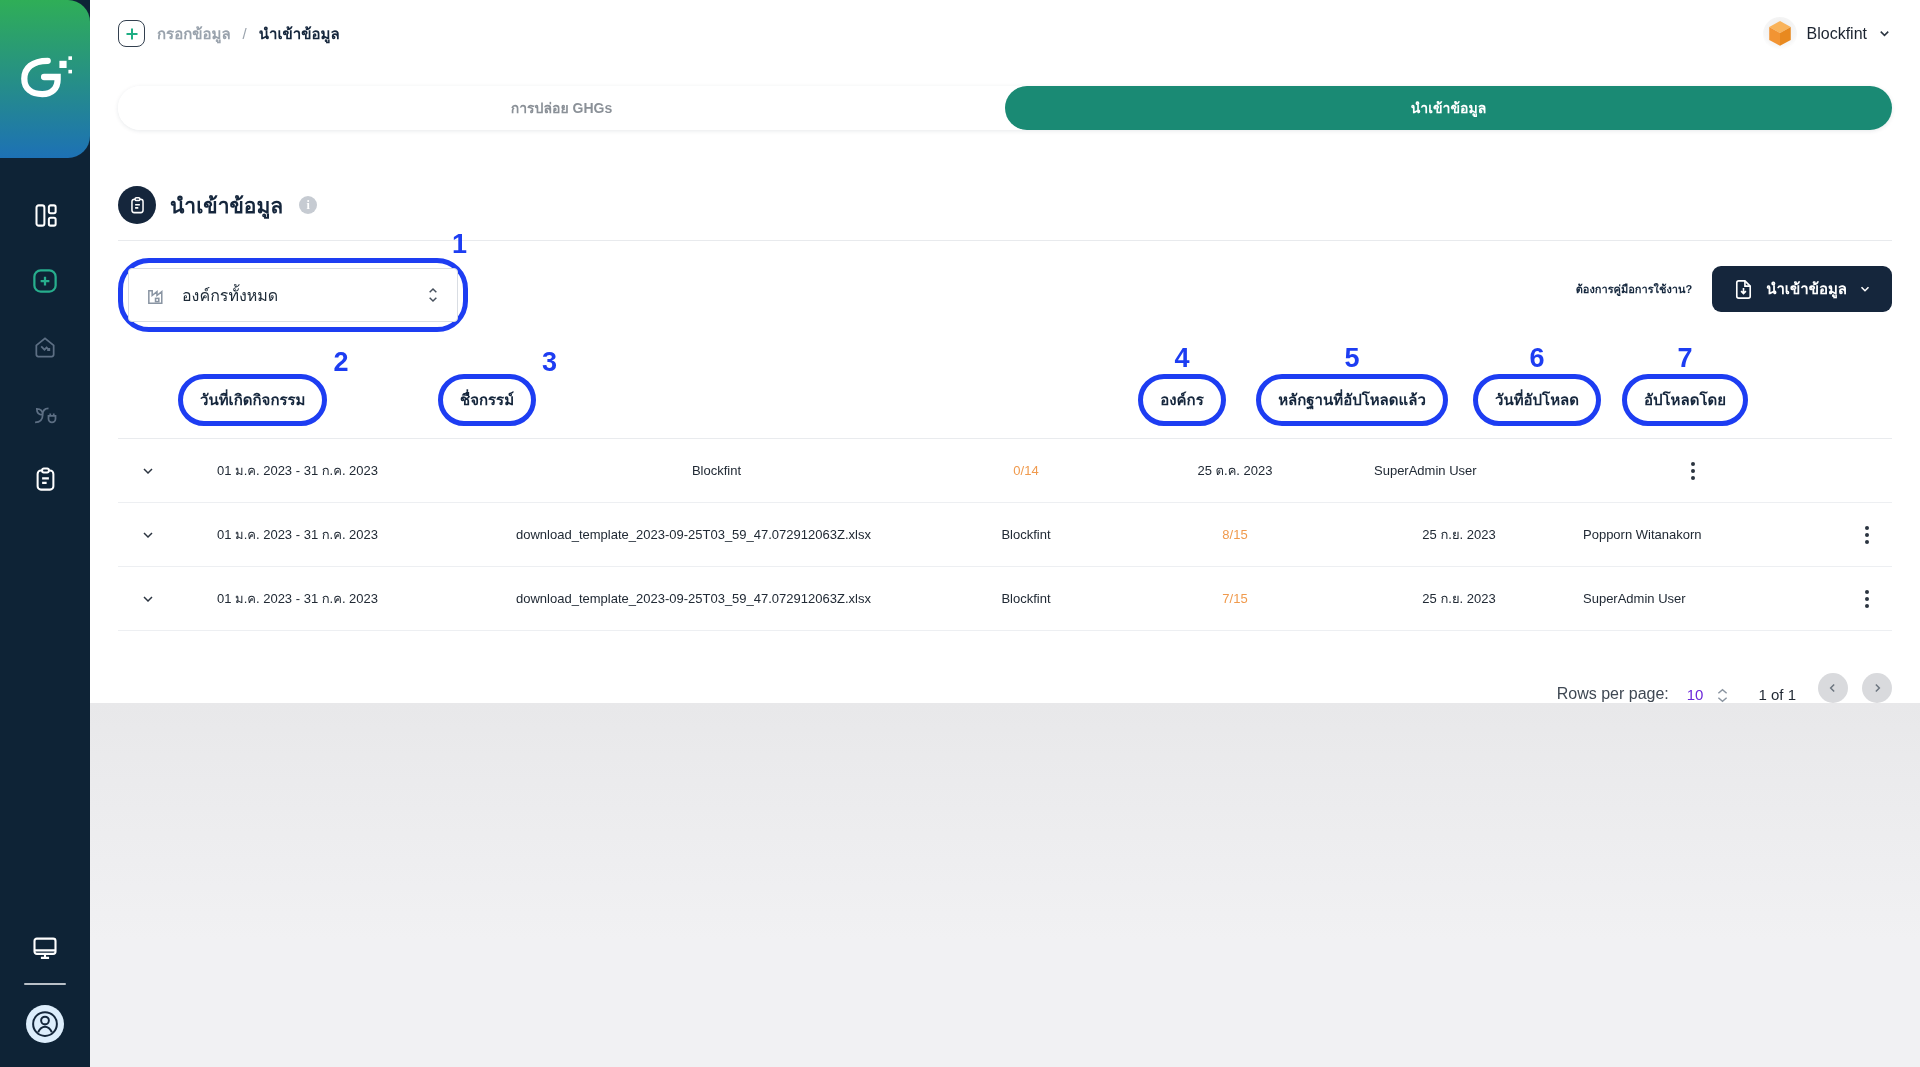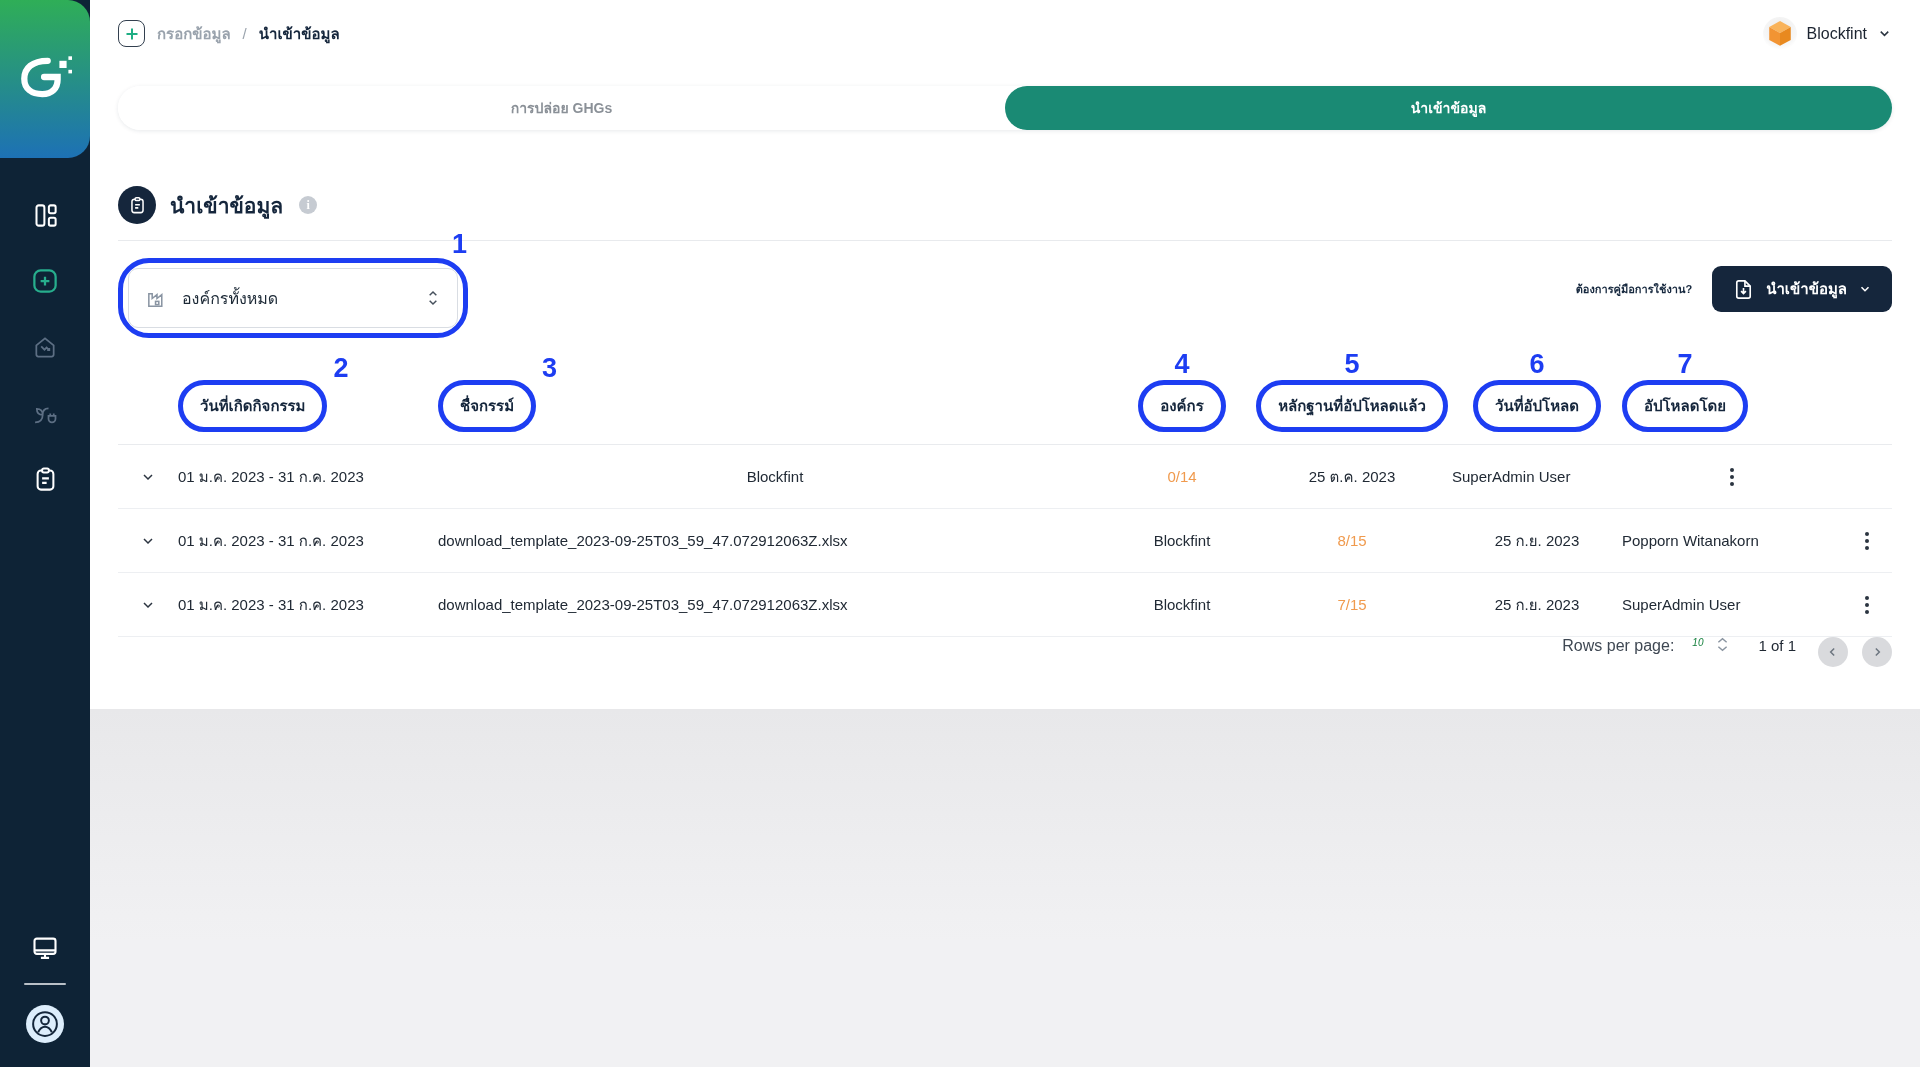--- a/index.html
+++ b/index.html
@@ -56,50 +56,50 @@
     font-size:12px; font-weight:bold; display:flex; align-items:center; justify-content:center;
     font-family:"Liberation Serif","DejaVu Serif",serif; margin-left:2px; }
   .section-divider { margin-top:16px; height:1px; background:#e8eaed; }
 
   .controls-row { margin-top:17px; display:flex; align-items:flex-start; justify-content:space-between; }
   .ann-ring { border:5px solid #1d3df2; border-radius:31px; padding:5px; position:relative; }
   .ann-num { position:absolute; color:#1d3df2; font-size:27px; font-weight:bold; line-height:1; }
   .num-tr { top:-30px; right:-26px; }
   .num-top { top:-34px; left:50%; transform:translateX(-50%); }
   .ring-num { top:-32px; right:-4px; }
-  .org-select { width:330px; height:60px; background:#fff; border:1px solid #d9dde3; border-radius:10px;
+  .org-select { width:330px; height:54px; background:#fff; border:1px solid #d9dde3; border-radius:4px;
     display:flex; align-items:center; gap:14px; padding:0 16px; cursor:pointer; }
   .org-select-label { font-size:16px; color:#1c2936; flex:1; }
 
   .right-controls { display:flex; align-items:center; gap:20px; margin-top:8px; }
   .help-text { font-size:11px; font-weight:bold; color:#16283e; cursor:pointer; }
   .import-btn { height:46px; background:#15263c; border:none; border-radius:9px; color:#fff;
     display:flex; align-items:center; gap:11px; padding:0 20px; font-size:15px; font-weight:bold; cursor:pointer;
     font-family:inherit; }
 
   
   .grid-row { display:grid; grid-template-columns:60px 260px 1fr 140px 200px 170px 220px 50px;
     align-items:center; }
   .thead { padding-top:42px; padding-bottom:0; border-bottom:1px solid #e9ebee; align-items:flex-end; }
   .th { font-size:15px; font-weight:bold; color:#15263c; display:flex; justify-content:flex-start; padding-bottom:12px; }
   .th-center { justify-content:center; }
   .hdr-ann { position:relative; border:5px solid #1d3df2; border-radius:999px; padding:9px 17px;
     display:inline-flex; align-items:center; justify-content:center; white-space:nowrap; }
-  .tr { height:64px; border-bottom:1px solid #edeff2; font-size:15px; color:#212a35; }
+  .tr { height:64px; border-bottom:1px solid #edeff2; font-size:13px; color:#212a35;gap:39px; }
   .tr:last-of-type { border-bottom:1px solid #e9ebee; }
   .td-center { text-align:center; }
   .td-orange { color:#f09a4d; }
   .expander { display:flex; align-items:center; justify-content:center; cursor:pointer; }
   .kebab { display:flex; flex-direction:column; gap:3px; align-items:center; justify-content:center; cursor:pointer; padding:6px; }
   .kebab i { width:4px; height:4px; border-radius:50%; background:#2b3440; }
 
   
-  .pagination { height:72px; display:flex; align-items:flex-start; justify-content:flex-end; gap:14px; }
+  .pagination { height:72px; display:flex; align-items:flex-end; justify-content:flex-end; gap:14px; }
   .pg-label { font-size:16px; color:#3f4853; }
-  .pg-value { font-size:10px; color:#15803d; margin-left:4px;font-style:italic; }
+  .pg-value { font-size:15px; color:#6d28d9; margin-left:4px; }
   .pg-stepper { display:flex; flex-direction:column; gap:1px; cursor:pointer; margin-right:16px; }
   .pg-range { font-size:15px; color:#1f2732; margin-right:8px; }
   .pg-btn { width:30px; height:30px; border-radius:50%; background:#d9dadd; border:none;
     display:flex; align-items:center; justify-content:center; cursor:pointer; }
 </style>
 </head>
 <body>
 
 <aside class="sidebar">
   <div class="logo-block">

